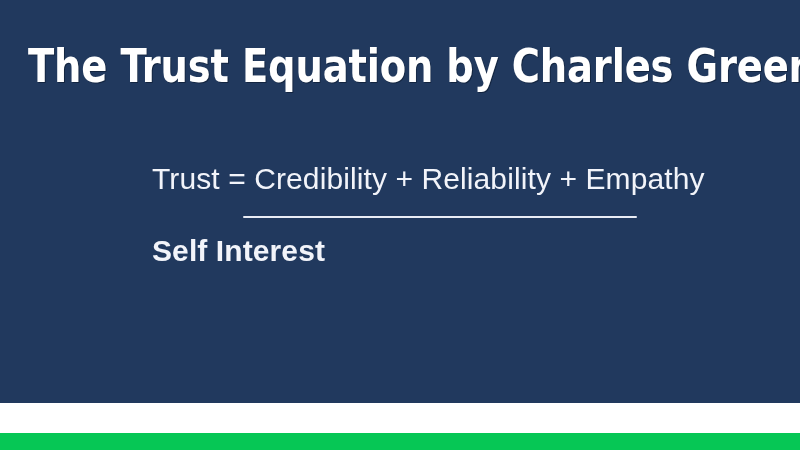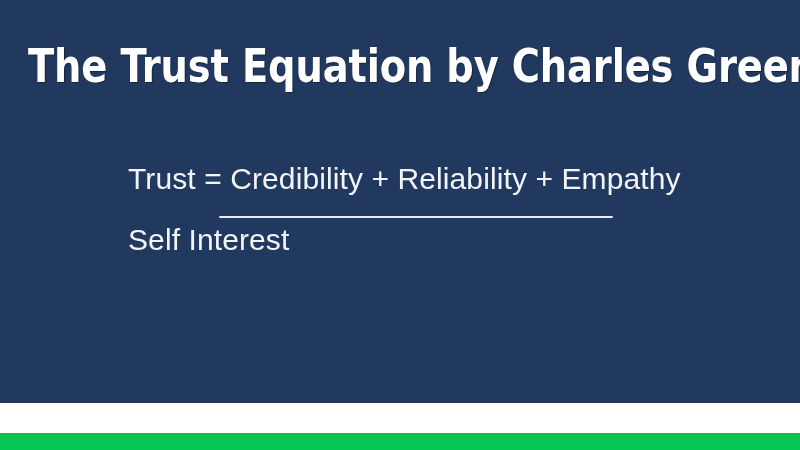--- a/index.html
+++ b/index.html
@@ -46,21 +46,21 @@
     color: #ffffff;
     text-shadow: 1px 1px 0 rgba(10,22,40,0.55);
     transform: scaleX(0.93);
     transform-origin: 50% 50%;
     white-space: nowrap;
   }
 
   
   .equation {
     position: absolute;
-    left: 128px;
+    left: 152px;
     top: 160px;
     width: 620px;
   }
 
   .equation-numerator {
     font-size: 30px;
     line-height: 38px;
     font-weight: 400;
     color: #f2f4fa;
     white-space: nowrap;
@@ -73,24 +73,24 @@
   }
 
   .fraction-bar {
     width: 394px;
     height: 2px;
     background: #e9ecf5;
     border-radius: 1px;
   }
 
   .equation-denominator {
-    margin-top: 3px;
+    margin-top: 14px;
     font-size: 30px;
     line-height: 38px;
-    font-weight: 400;
+    font-weight: 700;
     color: #f2f4fa;
     white-space: nowrap;
     letter-spacing: 0.1px;
   }
 
   
   .band-white {
     position: absolute;
     left: 0;
     top: 403px;

